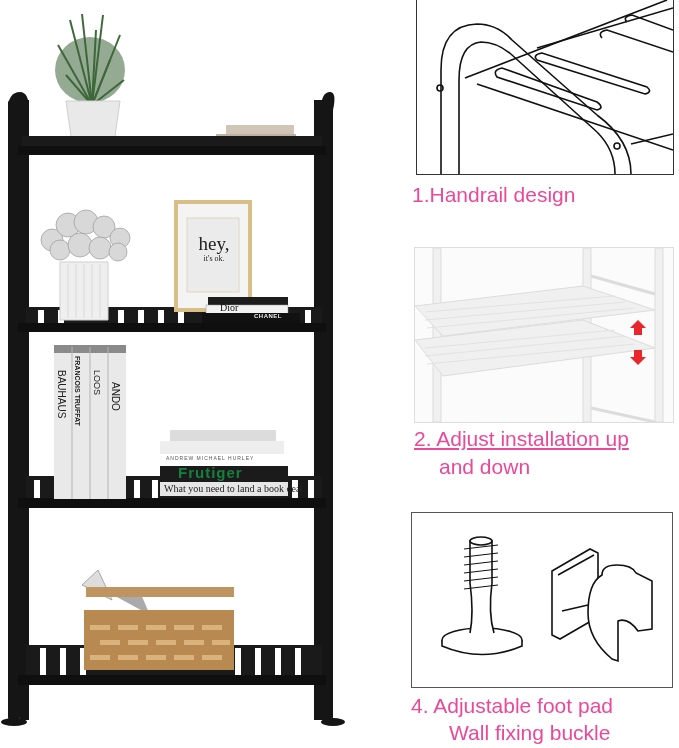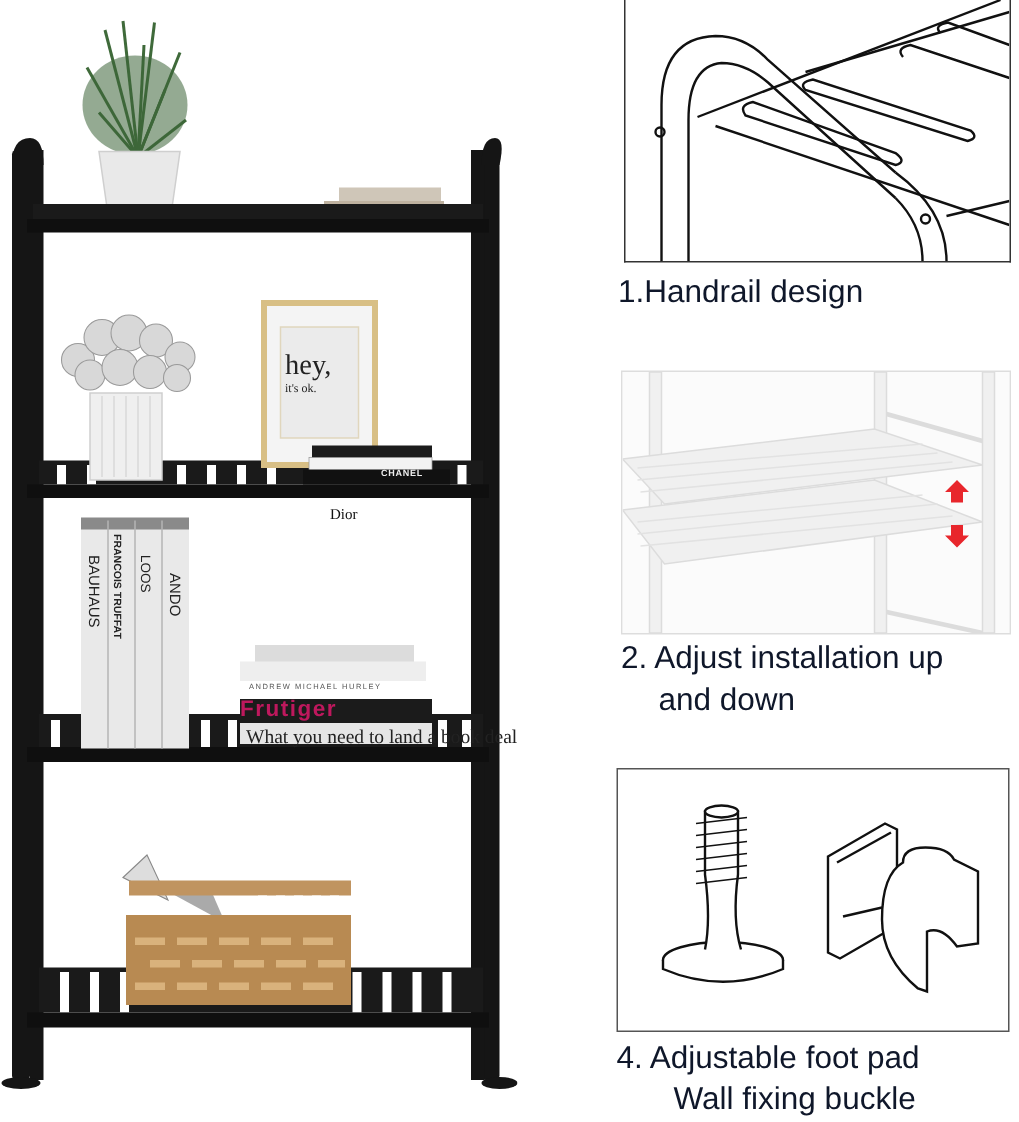--- a/index.html
+++ b/index.html
@@ -1,19 +1,19 @@
 <!DOCTYPE html>
 <html><head>
 <meta charset="utf-8">
 <style>
   html, body { margin:0; padding:0; background:#ffffff; }
   body { width:679px; height:748px; position:relative; overflow:hidden; font-family:"Liberation Sans", sans-serif; }
   .abs { position:absolute; }
   .shelf-area { left:0; top:0; width:345px; height:748px; }
-  .caption { color:#0f172a; font-family:"Liberation Sans", sans-serif; font-size:21px; line-height:28px; white-space:nowrap; }
+  .caption { color:#ec4899; font-family:"Liberation Sans", sans-serif; font-size:21px; line-height:28px; white-space:nowrap; }
   .panel { border:1.5px solid #333; background:#fff; overflow:hidden; }
   .panel.light { border-color:#ddd; }
   .spine-text { writing-mode:vertical-rl; font-family:"Liberation Sans", sans-serif; color:#222; }
 </style>
 </head>
 <body>
 
 <div class="abs shelf-area">
   <svg width="345" height="748" viewBox="0 0 345 748">
 
@@ -169,35 +169,35 @@
           <rect x="172" y="597" width="6" height="12"></rect>
           <rect x="184" y="597" width="6" height="12"></rect>
           <rect x="196" y="597" width="6" height="12"></rect>
           <rect x="208" y="597" width="6" height="12"></rect>
           <rect x="220" y="597" width="6" height="12"></rect>
         </g>
     </g>
   </svg>
 
   
-  <div class="abs" style="left:190px;top:234px;width:48px;text-align:left;font-family:'Liberation Serif',serif;color:#222;">
+  <div class="abs" style="left:190px;top:234px;width:48px;text-align:center;font-family:'Liberation Serif',serif;color:#222;">
     <div style="font-size:19px;line-height:20px;">hey,</div>
     <div style="font-size:8px;line-height:9px;">it's ok.</div>
   </div>
-  <div class="abs" style="left:220px;top:302px;font-family:'Liberation Serif',serif;font-size:10px;color:#111;margin-top:36px;">Dior</div>
+  <div class="abs" style="left:220px;top:302px;font-family:'Liberation Serif',serif;font-size:10px;color:#111;">Dior</div>
   <div class="abs" style="left:254px;top:313px;font-size:6px;font-weight:bold;color:#eee;letter-spacing:0.5px;">CHANEL</div>
 
   <div class="abs spine-text" style="left:56px;top:370px;font-size:10px;">BAUHAUS</div>
   <div class="abs spine-text" style="left:74px;top:356px;font-size:7px;font-weight:bold;">FRANCOIS TRUFFAT</div>
   <div class="abs spine-text" style="left:92px;top:370px;font-size:9px;">LOOS</div>
   <div class="abs spine-text" style="left:110px;top:382px;font-size:10px;">ANDO</div>
 
   <div class="abs" style="left:166px;top:455px;font-size:5px;letter-spacing:1px;color:#555;white-space:nowrap;">ANDREW MICHAEL HURLEY</div>
-  <div class="abs" style="left:160px;top:464px;font-size:15px;font-weight:bold;color:#be185d;letter-spacing:1px;">Frutiger</div>
-  <div class="abs" style="left:164px;top:483px;font-family:'Liberation Serif',serif;font-size:13px;color:#222;white-space:nowrap;">What you need to land a book deal</div>
+  <div class="abs" style="left:178px;top:464px;font-size:15px;font-weight:bold;color:#15803d;letter-spacing:1px;">Frutiger</div>
+  <div class="abs" style="left:164px;top:483px;font-family:'Liberation Serif',serif;font-size:10px;color:#222;white-space:nowrap;">What you need to land a book deal</div>
 </div>
 
 <div class="abs panel" style="left:416px;top:0px;width:256px;height:174px;border-top:none;">
   <svg width="256" height="174" viewBox="0 0 256 174">
     <g fill="none" stroke="#111" stroke-width="1.6">
       <path d="M24 174 L24 70 Q24 25 60 24 Q80 24 95 40 L180 115"></path>
       <path d="M42 174 L42 80 Q42 44 64 42 Q80 42 95 55 L180 132"></path>
       <path d="M180 115 Q214 140 214 174"></path>
       <path d="M180 132 Q198 150 198 174"></path>
       <path d="M48 78 L250 0"></path>
@@ -236,21 +236,21 @@
         <line x1="12" y1="116" x2="220" y2="96"></line>
     </g>
     <g fill="#e8262c">
         <path d="M223 72 L231 80 L227 80 L227 87 L219 87 L219 80 L215 80 Z"></path>
       </g>
     <g fill="#e8262c">
         <path d="M223 117 L231 109 L227 109 L227 102 L219 102 L219 109 L215 109 Z"></path>
       </g>
   </svg>
 </div>
-<div class="abs caption" style="left:414px;top:425px;">2. Adjust installation up</div>
+<div class="abs caption" style="left:414px;top:425px;text-decoration:underline;">2. Adjust installation up</div>
 <div class="abs caption" style="left:439px;top:453px;text-align:center;">and down</div>
 
 <div class="abs panel" style="left:411px;top:512px;width:260px;height:174px;border-color:#555;">
   <svg width="260" height="174" viewBox="0 0 260 174">
     <g fill="#fff" stroke="#111" stroke-width="1.6">
       <ellipse cx="70" cy="127" rx="40" ry="12"></ellipse>
       <path d="M30 127 L30 133 Q70 150 110 133 L110 127"></path>
       <path d="M58 120 Q62 100 58 70 L58 28 L80 28 L80 70 Q76 100 82 120"></path>
       <ellipse cx="69" cy="28" rx="11" ry="4"></ellipse>
       <g stroke-width="1">

